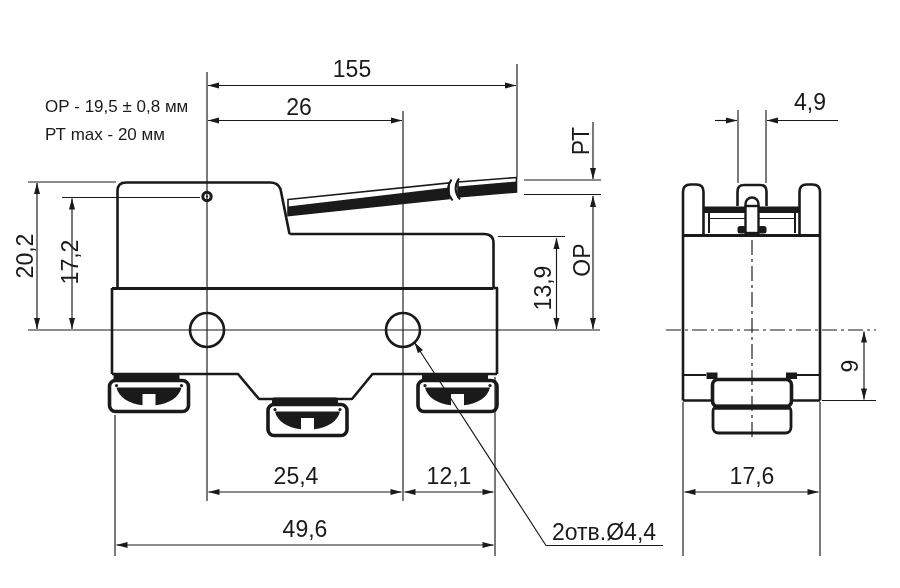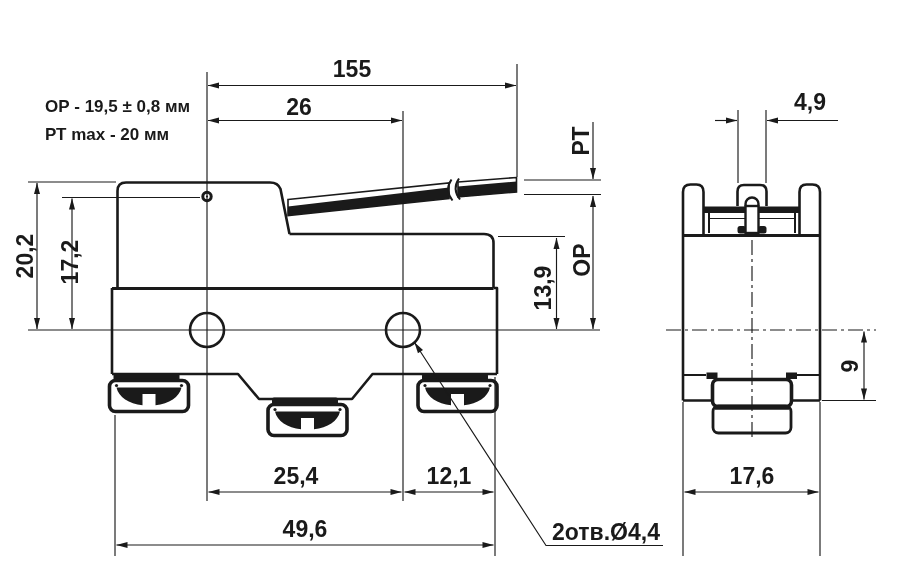--- a/index.html
+++ b/index.html
@@ -1,20 +1,20 @@
 <!DOCTYPE html>
 <html><head>
 <meta charset="utf-8">
 <style>
   :root{
     --line:#1a1a1a;
     --bg:#ffffff;
   }
   html,body{margin:0;padding:0;background:#fff;}
-  .canvas{position:relative;width:900px;height:588px;background:var(--bg);overflow:hidden;font-weight:bold;}
+  .canvas{position:relative;width:900px;height:588px;background:var(--bg);overflow:hidden;}
   svg{position:absolute;inset:0;}
   .ol{fill:none;stroke:var(--line);stroke-width:2.6;stroke-linejoin:round;}
   .ol2{fill:none;stroke:var(--line);stroke-width:2;stroke-linejoin:round;}
   .heavyline{fill:none;stroke:var(--line);stroke-width:3.1;}
   .thin{fill:none;stroke:var(--line);stroke-width:1.15;}
   .cl{fill:none;stroke:var(--line);stroke-width:1.15;}
   .cl-dash{fill:none;stroke:var(--line);stroke-width:1.15;stroke-dasharray:15 4 3 4;}
   .fillshape{fill:var(--line);stroke:none;}
   .whitebox{fill:#fff;stroke:var(--line);stroke-width:3.6;}
   .whitebox2{fill:#fff;stroke:var(--line);stroke-width:2.8;}

